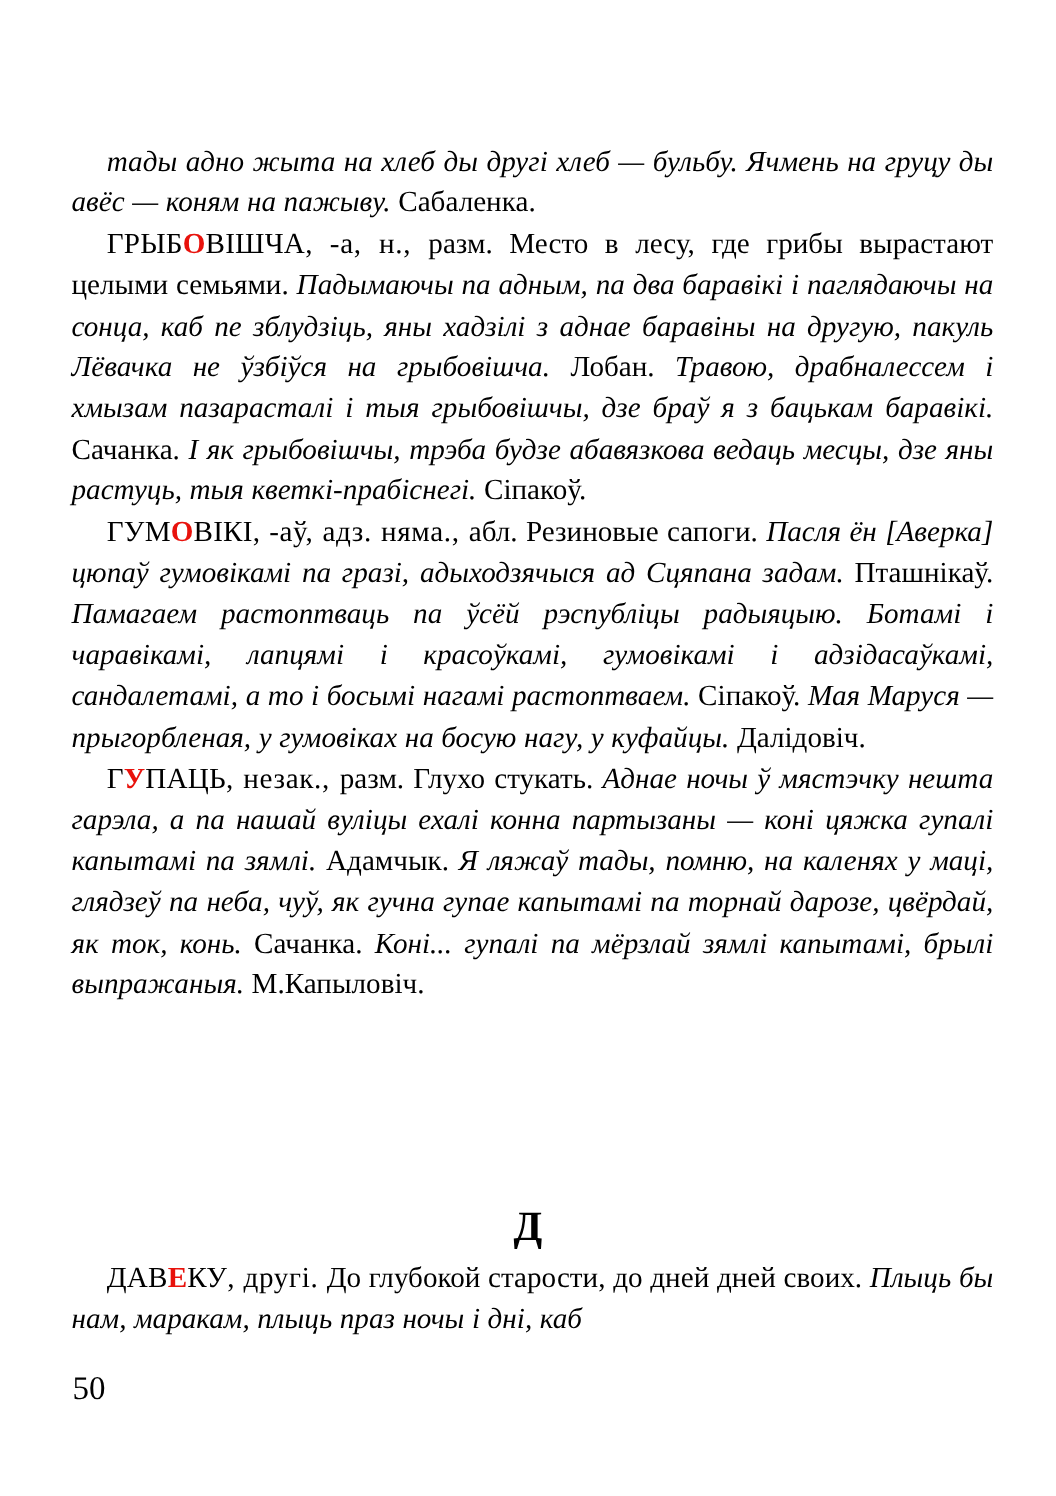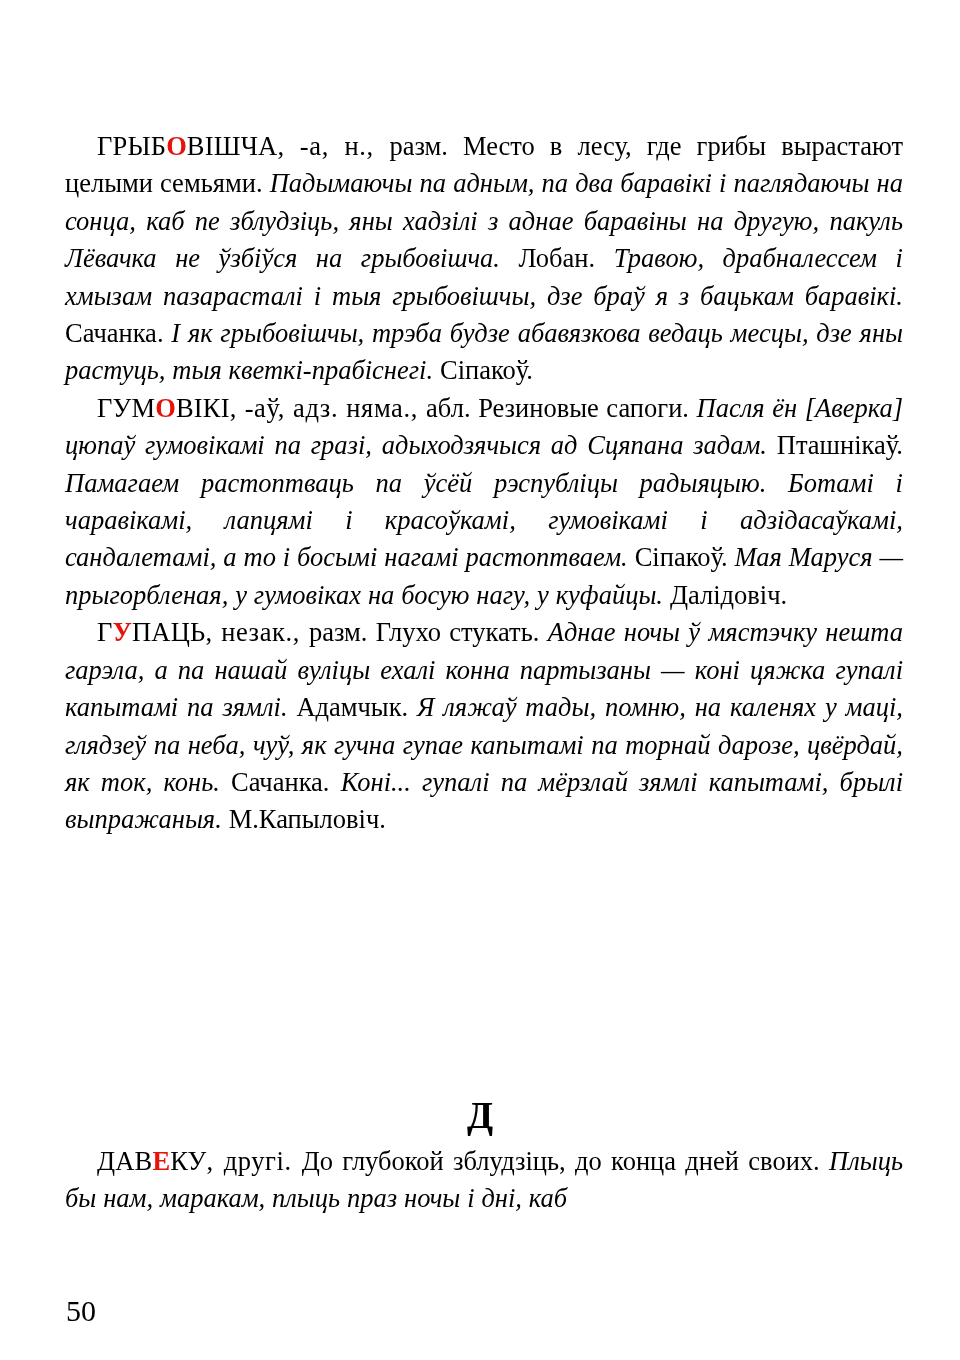--- a/index.html
+++ b/index.html
@@ -67,40 +67,40 @@
   }
 
   #folio {
     position: absolute;
     left: 66px;
     top: 1246px;
     font-family: "Liberation Serif", "DejaVu Serif", serif;
     font-size: 30px;
     line-height: 34px;
     color: #000000;
-    margin-top: 48px;
   }
 </style>
 </head>
 <body style="background: rgb(255, 255, 255); color: rgb(0, 0, 0);">
 
 <div id="page">
 
   <div id="textblock">
 
+    <p class="para indent"><span class="it">тады адно жыта на хлеб ды другі хлеб — бульбу. Ячмень на груцу ды авёс — коням на пажыву.</span><span class="rom"> Сабаленка.</span></p>
 
     <p class="para indent"><span class="hw">ГРЫБ</span><span class="accent" style="color: rgb(232, 18, 12);">О</span><span class="hw">ВІШЧА,</span><span class="gram"> -а, </span><span class="gram">н., </span><span class="gram-it">разм.</span><span class="rom"> Место в лесу, где грибы вырастают целыми семьями. </span><span class="it">Падымаючы па адным, па два баравікі і паглядаючы на сонца, каб пе зблудзіць, яны хадзілі з аднае баравіны на другую, пакуль Лёвачка не ўзбіўся на грыбовішча.</span><span class="rom"> Лобан. </span><span class="it">Травою, драбналессем і хмызам пазарасталі і тыя грыбовішчы, дзе браў я з бацькам баравікі.</span><span class="rom"> Сачанка. </span><span class="it">І як грыбовішчы, трэба будзе абавязкова ведаць месцы, дзе яны растуць, тыя кветкі-прабіснегі.</span><span class="rom"> Сіпакоў.</span></p>
 
     <p class="para indent"><span class="hw">ГУМ</span><span class="accent" style="color: rgb(232, 18, 12);">О</span><span class="hw">ВІКІ,</span><span class="gram"> -аў, </span><span class="gram">адз. няма., </span><span class="gram-it">абл.</span><span class="rom"> Резиновые сапоги. </span><span class="it">Пасля ён [Аверка] цюпаў гумовікамі па гразі, адыходзячыся ад Сцяпана задам.</span><span class="rom"> Пташнікаў. </span><span class="it">Памагаем растоптваць па ўсёй рэспубліцы радыяцыю. Ботамі і чаравікамі, лапцямі і красоўкамі, гумовікамі і адзідасаўкамі, сандалетамі, а то і босымі нагамі растоптваем.</span><span class="rom"> Сіпакоў. </span><span class="it">Мая Маруся — прыгорбленая, у гумовіках на босую нагу, у куфайцы.</span><span class="rom"> Далідовіч.</span></p>
 
     <p class="para indent"><span class="hw">Г</span><span class="accent" style="color: rgb(232, 18, 12);">У</span><span class="hw">ПАЦЬ,</span><span class="gram"> незак., </span><span class="gram"></span><span class="gram-it">разм.</span><span class="rom"> Глухо стукать. </span><span class="it">Аднае ночы ў мястэчку нешта гарэла, а па нашай вуліцы ехалі конна партызаны — коні цяжка гупалі капытамі па зямлі.</span><span class="rom"> Адамчык. </span><span class="it">Я ляжаў тады, помню, на каленях у маці, глядзеў па неба, чуў, як гучна гупае капытамі па торнай дарозе, цвёрдай, як ток, конь.</span><span class="rom"> Сачанка. </span><span class="it">Коні... гупалі па мёрзлай зямлі капытамі, брылі выпражаныя.</span><span class="rom"> М.Капыловіч.</span></p>
 
   </div>
 
   <div id="letter-heading">Д</div>
 
   <div id="textblock-after" style="position:absolute; left:65px; top:1143px; width:838px;">
-    <p class="para indent"><span class="hw">ДАВ</span><span class="accent" style="color: rgb(232, 18, 12);">Е</span><span class="hw">КУ</span><span class="gram">, другі. </span><span class="rom">До глубокой зблудзіць, до конца дней своих. </span><span class="it">Плыць бы нам, маракам, плыць праз ночы і дні, каб</span></p>
+    <p class="para indent"><span class="hw">ДАВ</span><span class="accent" style="color: rgb(232, 18, 12);">Е</span><span class="hw">КУ</span><span class="gram">, другі. </span><span class="rom">До глубокой старости, до дней дней своих. </span><span class="it">Плыць бы нам, маракам, плыць праз ночы і дні, каб</span></p>
   </div>
 
   <div id="folio">50</div>
 
 </div>
 
 </body></html>

